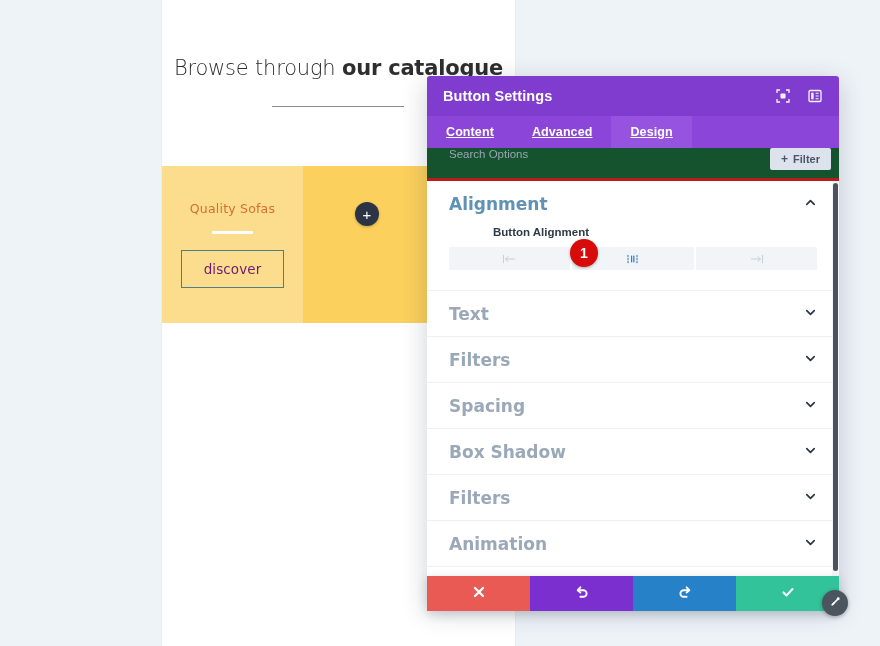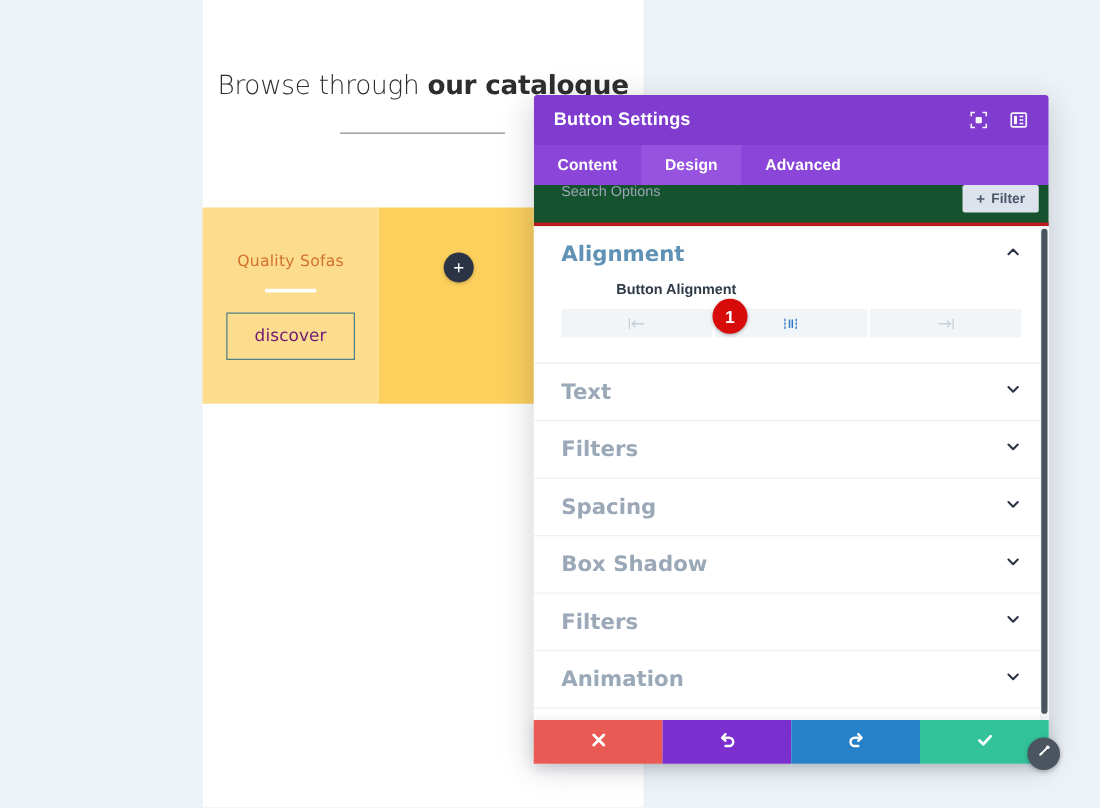--- a/index.html
+++ b/index.html
@@ -100,20 +100,21 @@
 
   .modal-tabs {
     height: 32px; background: #8b45d8;
     display: flex; flex: none;
   }
   .tab {
     padding: 0 19px; height: 100%;
     display: flex; align-items: center;
     color: #ffffff; font-size: 12.5px; font-weight: 700;
     letter-spacing: 0.1px;
+    text-decoration: underline;
   }
   .tab.active { background: #9553e0; }
 
   .search-row {
     height: 33px; background: #14532d;
     display: flex; align-items: flex-start;
     padding: 0 8px 0 22px;
     flex: none;
     border-bottom: 3px solid #b91c1c;
   }
@@ -255,22 +256,22 @@
             <rect x="2" y="2.5" width="12" height="11" rx="1.2"></rect>
             <rect x="4.2" y="4.7" width="2.4" height="6.6" fill="#ffffff" stroke="none"></rect>
             <path d="M8.6 5.2h3M8.6 8h3M8.6 10.8h3" stroke-width="1.1"></path>
           </svg>
         </span>
       </div>
     </div>
 
     <div class="modal-tabs">
       <div class="tab">Content</div>
+      <div class="tab">Advanced</div>
       <div class="tab active">Design</div>
-      <div class="tab">Advanced</div>
     </div>
 
     <div class="search-row">
       <input class="search-input" type="text" placeholder="Search Options" style="">
       <button class="filter-btn">
         <span class="filter-plus">+</span>
         <span>Filter</span>
       </button>
     </div>
 

